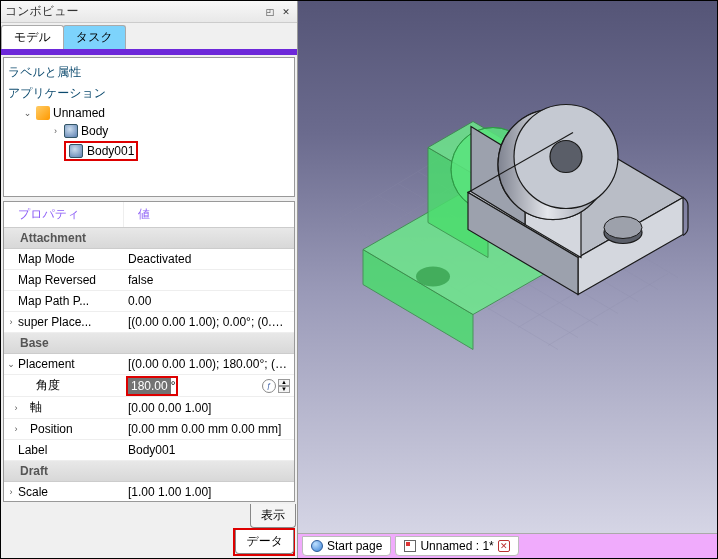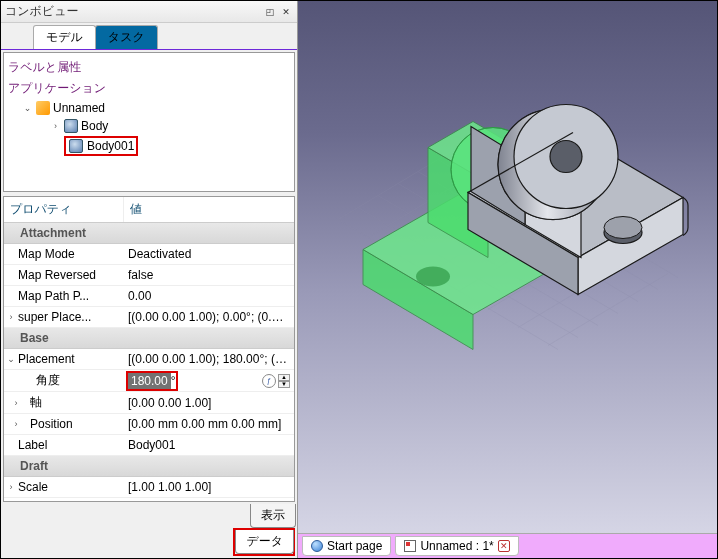--- a/index.html
+++ b/index.html
@@ -2,37 +2,37 @@
 <html><head>
 <meta charset="utf-8">
 <style>
 * { box-sizing: border-box; margin: 0; padding: 0; font-family: "Meiryo UI", "MS PGothic", sans-serif; font-size: 12px; }
 body { width: 718px; height: 559px; display: flex; background: #fff; border: 1px solid #000; }
 .left-panel { width: 297px; height: 100%; display: flex; flex-direction: column; border-right: 1px solid #999; background: #f0f0f0; }
 .panel-header { display: flex; align-items: center; justify-content: space-between; padding: 2px 4px; background: linear-gradient(#f8f8f8,#e8e8e8); border-bottom: 1px solid #ccc; }
 .panel-title { color: #333; }
 .header-btns { display: flex; gap: 2px; }
 .header-btn { width: 14px; height: 14px; display: flex; align-items: center; justify-content: center; font-size: 9px; color: #333; cursor: pointer; }
-.tabs-top { display: flex; background: #f0f0f0; border-bottom: 1px solid #6d28d9; padding-top: 2px; padding-left: 32px; }
-.tab { padding: 3px 12px; background: #0369a1; border: 1px solid #aaa; border-bottom: none; margin-right: -1px; border-radius: 3px 3px 0 0; cursor: pointer; }
+.tabs-top { display: flex; background: #f0f0f0; border-bottom: 6px solid #6d28d9; padding-top: 2px; }
+.tab { padding: 3px 12px; background: #7dd3fc; border: 1px solid #aaa; border-bottom: none; margin-right: -1px; border-radius: 3px 3px 0 0; cursor: pointer; }
 .tab.active { background: #fff; position: relative; z-index: 1; }
 .tree-area { background: #fff; border: 1px solid #999; margin: 2px; padding: 4px; height: 140px; overflow: auto; }
-.tree-label { color: #701a75; padding: 2px 0; font-family: Liberation Serif, serif; }
+.tree-label { color: #0c4a6e; padding: 2px 0; font-family: Liberation Serif, serif; }
 .tree-row { display: flex; align-items: center; gap: 2px; padding: 1px 0; }
 .indent1 { padding-left: 14px; }
 .indent2 { padding-left: 42px; }
 .indent3 { padding-left: 56px; }
 .expander { width: 11px; height: 11px; display: inline-flex; align-items: center; justify-content: center; font-size: 9px; color: #555; }
 .tree-icon { width: 16px; height: 16px; display: inline-flex; align-items: center; justify-content: center; }
 .doc-icon { background: linear-gradient(135deg,#fc6,#f90); border-radius: 2px; width:14px; height:14px; }
 .body-icon { background: radial-gradient(circle at 40% 35%, #cde, #5a7fb0); border-radius: 2px; width:14px; height:14px; border:1px solid #356; }
 .red-box { border: 2px solid #d00; padding: 0 2px; display: inline-flex; align-items: center; gap: 3px; }
 .prop-area { flex: 1; display: flex; flex-direction: column; background: #fff; border: 1px solid #999; margin: 2px; overflow: hidden; }
 .prop-header-row { display: flex; border-bottom: 1px solid #ccc; }
-.prop-hcell { padding: 4px 6px; color: #0c4a6e; }
+.prop-hcell { padding: 4px 14px; color: #8b5cf6; }
 .prop-hcell.c1 { width: 120px; border-right: 1px solid #eee; }
 .prop-body { flex:1; overflow:auto; }
 .prop-group { background: linear-gradient(#e8e8e8,#d8d8d8); padding: 3px 16px; font-weight: bold; color: #555; border-bottom: 1px solid #ccc; }
 .prop-row { display: flex; align-items: center; border-bottom: 1px solid #eee; min-height: 21px; }
 .prop-exp { width: 14px; text-align: center; font-size: 9px; color: #555; }
 .pcell1 { width: 106px; padding: 2px 2px 2px 0; }
 .pcell1.sub { padding-left: 18px; width: 106px; }
 .pcell1.sub2 { padding-left: 12px; width: 106px; }
 .pcell2 { flex: 1; padding: 2px 4px; white-space: nowrap; overflow: hidden; text-overflow: ellipsis; }
 .angle-value { display:inline-flex; align-items:center; }

